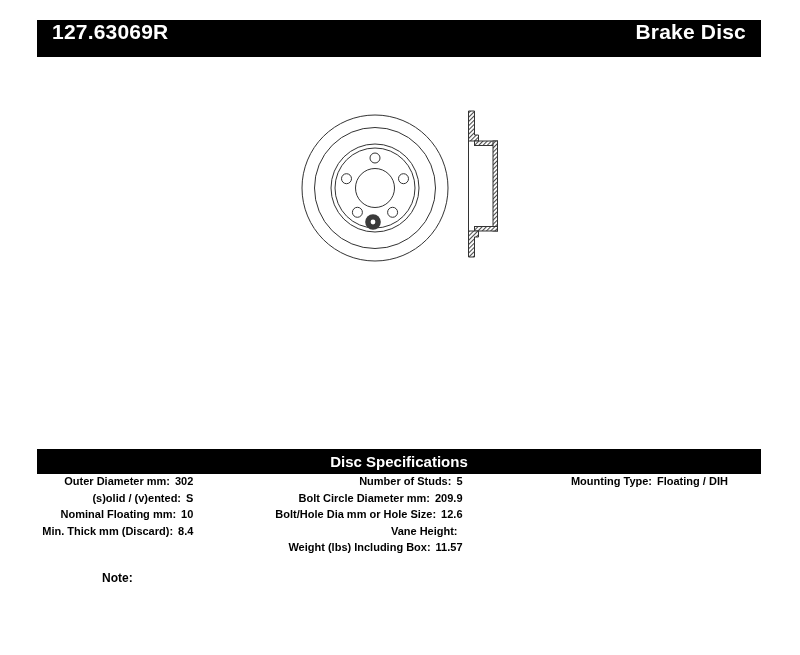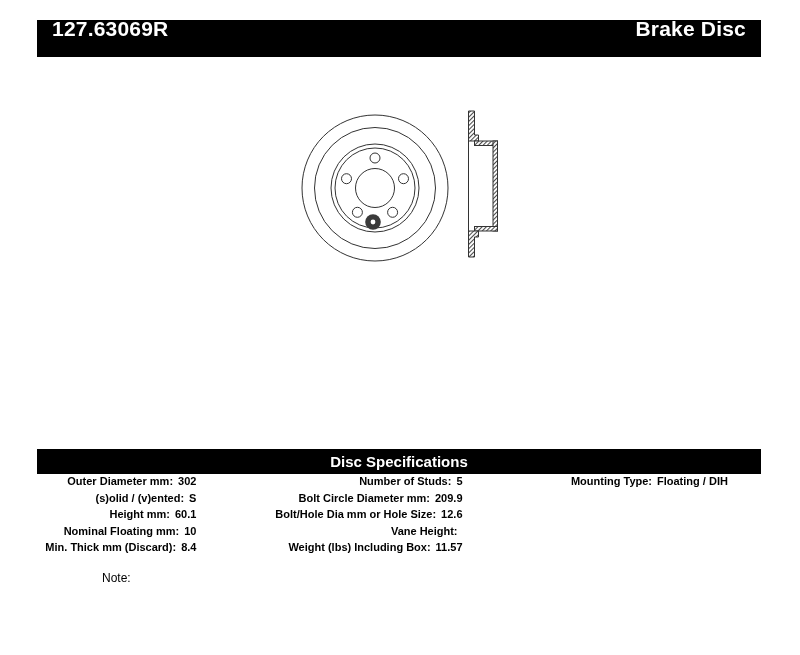--- a/index.html
+++ b/index.html
@@ -14,22 +14,22 @@
   }
   
   .title-bar {
     position: absolute;
     left: 37px; top: 20px;
     width: 724px; height: 37px;
     background: #000000;
     color: #ffffff;
     display: flex;
     justify-content: space-between;
-    align-items: flex-end;
-    padding: 16px 15px;
+    align-items: flex-start;
+    padding: 0 15px;
     box-sizing: border-box;
     font-size: 21px;
     font-weight: bold;
     letter-spacing: 0.2px;
   }
   
   .drawing-svg {
     position: absolute;
     left: 290px; top: 100px;
   }
@@ -58,21 +58,21 @@
   .spec-col .lbl { display: inline-block; text-align: right; flex: none; }
   .spec-col .val { margin-left: 5px; }
   #col1 { left: 30px; }  #col1 .lbl { width: 140px; }
   #col2 { left: 260px; } #col2 .lbl { width: 170px; }
   #col3 { left: 540px; } #col3 .lbl { width: 112px; }
   
   .note-label {
     position: absolute;
     left: 95px; top: 571px;
     font-size: 12px;
-    font-weight: normal;
+    font-weight: bold;
     padding-left: 7px;
   }
 </style>
 </head>
 <body>
 
 <div class="page">
 
   <div class="title-bar">
     <span>127.63069R</span>
@@ -127,24 +127,20 @@
   <div class="spec-col" id="col1">
     <div class="row">
       <span class="lbl">Outer Diameter mm:</span>
       <span class="val">302</span>
     </div>
     <div class="row">
       <span class="lbl">(s)olid / (v)ented:</span>
       <span class="val">S</span>
     </div>
     <div class="row">
-      <span class="lbl">Height mm:</span>
-      <span class="val">60.1</span>
-    </div>
-    <div class="row">
       <span class="lbl">Nominal Floating mm:</span>
       <span class="val">10</span>
     </div>
     <div class="row">
       <span class="lbl">Min. Thick mm (Discard):</span>
       <span class="val">8.4</span>
     </div>
   </div>
 
   <div class="spec-col" id="col2">

